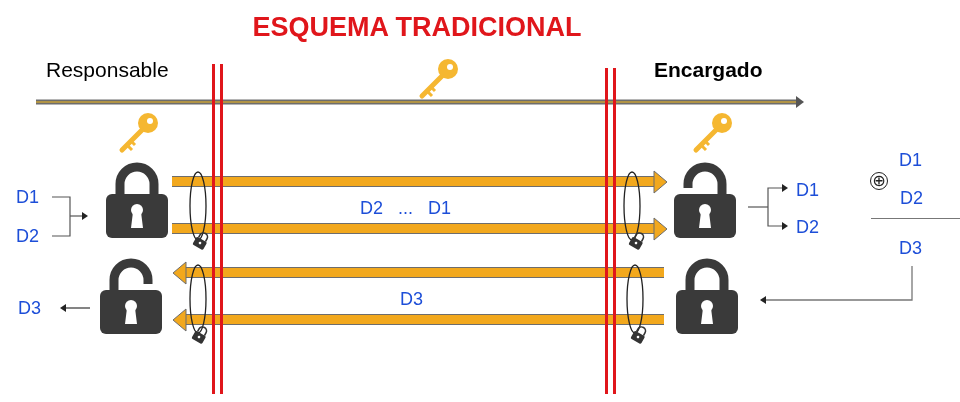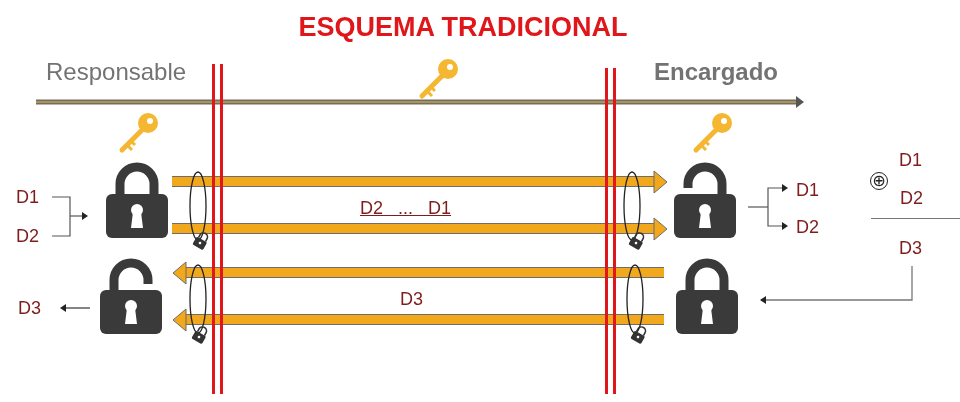--- a/index.html
+++ b/index.html
@@ -1,21 +1,21 @@
 <!DOCTYPE html>
 <html><head>
 <meta charset="utf-8">
 <style>
   html, body { margin:0; padding:0; }
   body { width:960px; height:402px; background:#ffffff; position:relative; overflow:hidden;
          font-family:"Liberation Sans", "DejaVu Sans", sans-serif; }
   .abs { position:absolute; }
-  .title { left:0; width:834px; top:12px; text-align:center; font-size:27px; font-weight:bold; color:#e0161b; letter-spacing:0px;margin-left:46px; }
-  .label { font-size:24px; color:#737373; }
-  .dlabel { font-size:18px; color:#7f1d1d; }
+  .title { left:0; width:834px; top:12px; text-align:center; font-size:27px; font-weight:bold; color:#e0161b; letter-spacing:0px; }
+  .label { font-size:21px; color:#000000; }
+  .dlabel { font-size:18px; color:#1d4ed8; }
   .vline { width:3px; background:#e0161b; }
   .barR, .barL { height:9px; background:#f2a81d; border-top:1.5px solid #6d6d6d; border-bottom:1.5px solid #6d6d6d; }
   svg { position:absolute; overflow:visible; }
 </style>
 </head>
 <body>
 
 <div class="abs title">ESQUEMA TRADICIONAL</div>
 
 <div class="abs label" style="left:46px; top:58px;">Responsable</div>
@@ -60,21 +60,21 @@
 
 <div class="abs barL" style="left:186px; top:267px; width:478px;"></div>
 <svg style="left:172px;top:262px;width:14px;height:22px;" viewBox="0 0 14 22">
   <polygon points="14,0 1,11 14,22" fill="#f2a81d" stroke="#6d6d6d" stroke-width="1"></polygon>
 </svg>
 <div class="abs barL" style="left:186px; top:314px; width:478px;"></div>
 <svg style="left:172px;top:309px;width:14px;height:22px;" viewBox="0 0 14 22">
   <polygon points="14,0 1,11 14,22" fill="#f2a81d" stroke="#6d6d6d" stroke-width="1"></polygon>
 </svg>
 
-<div class="abs dlabel" style="left:360px; top:198px; white-space:pre;text-decoration:underline;">D2   ...   D1</div>
+<div class="abs dlabel" style="left:360px; top:198px; white-space:pre;">D2   ...   D1</div>
 <div class="abs dlabel" style="left:400px; top:289px;">D3</div>
 
 <div class="abs vline" style="left:212px; top:64px; height:330px;"></div>
 <div class="abs vline" style="left:220px; top:64px; height:330px;"></div>
 <div class="abs vline" style="left:605px; top:68px; height:326px;"></div>
 <div class="abs vline" style="left:613px; top:68px; height:326px;"></div>
 
 <svg style="left:0;top:0;width:960px;height:402px;">
   <g fill="none" stroke="#222" stroke-width="1.3">
     <ellipse cx="198" cy="206" rx="8" ry="34"></ellipse>

